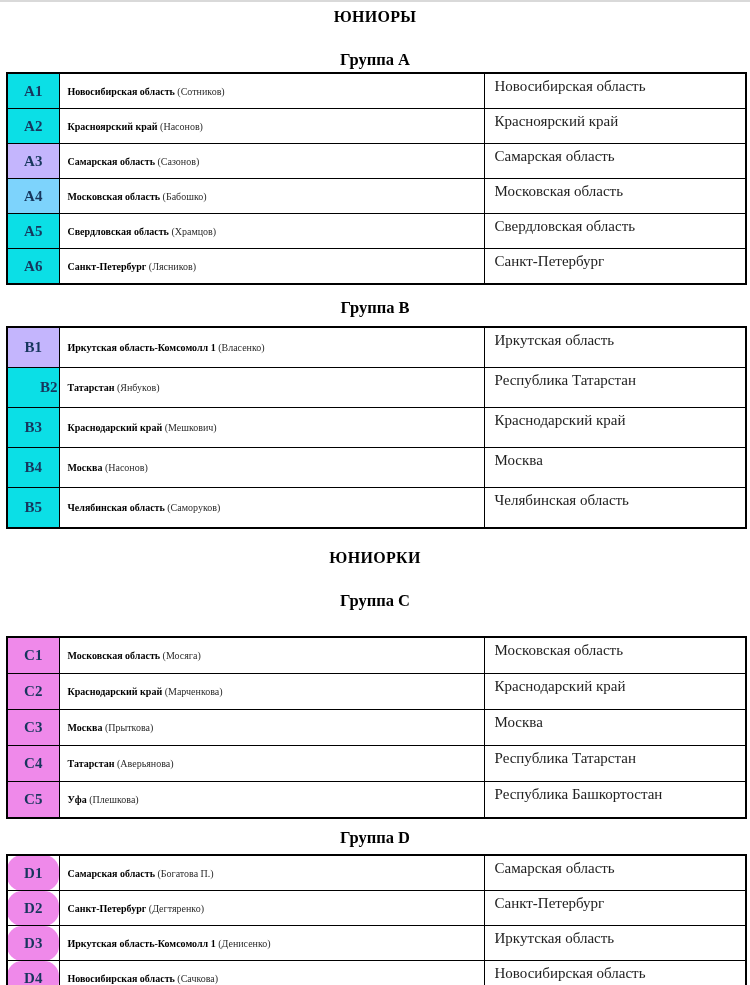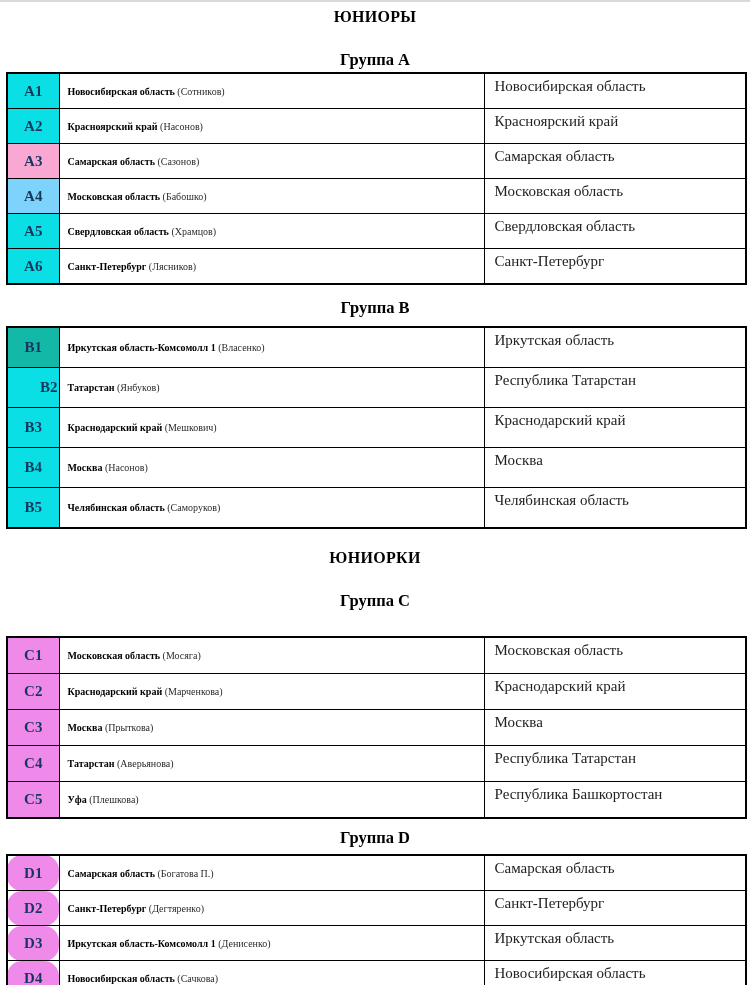--- a/index.html
+++ b/index.html
@@ -78,21 +78,21 @@
         <td class="code" style="background-color: rgb(11, 223, 230);">A1</td>
         <td class="team"><span class="name">Новосибирская область</span> <span class="coach">(Сотников)</span></td>
         <td class="region">Новосибирская область</td>
       </tr>
       <tr>
         <td class="code" style="background-color: rgb(11, 223, 230);">A2</td>
         <td class="team"><span class="name">Красноярский край</span> <span class="coach">(Насонов)</span></td>
         <td class="region">Красноярский край</td>
       </tr>
       <tr>
-        <td class="code" style="background-color: #f9a8d4;">A3</td>
+        <td class="code" style="background-color: #c4b5fd;">A3</td>
         <td class="team"><span class="name">Самарская область</span> <span class="coach">(Сазонов)</span></td>
         <td class="region">Самарская область</td>
       </tr>
       <tr>
         <td class="code" style="background-color: #7dd3fc; margin-top: 31px;">A4</td>
         <td class="team"><span class="name">Московская область</span> <span class="coach">(Бабошко)</span></td>
         <td class="region">Московская область</td>
       </tr>
       <tr>
         <td class="code" style="background-color: rgb(11, 223, 230);">A5</td>
@@ -109,21 +109,21 @@
 
   <h2 class="group-title mt-grpB">Группа B</h2>
   <table class="grp t-b mt-tblB">
     <colgroup>
         <col style="width:52px">
         <col style="width:425px">
         <col style="width:262px">
       </colgroup>
     <tbody>
       <tr>
-        <td class="code" style="background-color: #14b8a6;">B1</td>
+        <td class="code" style="background-color: #c4b5fd;">B1</td>
         <td class="team"><span class="name">Иркутская область-Комсомолл 1</span> <span class="coach">(Власенко)</span></td>
         <td class="region">Иркутская область</td>
       </tr>
       <tr>
         <td class="code" style="background-color: rgb(11, 223, 230); padding-left: 32px;">B2</td>
         <td class="team"><span class="name">Татарстан</span> <span class="coach">(Янбуков)</span></td>
         <td class="region">Республика Татарстан</td>
       </tr>
       <tr>
         <td class="code" style="background-color: rgb(11, 223, 230);">B3</td>

